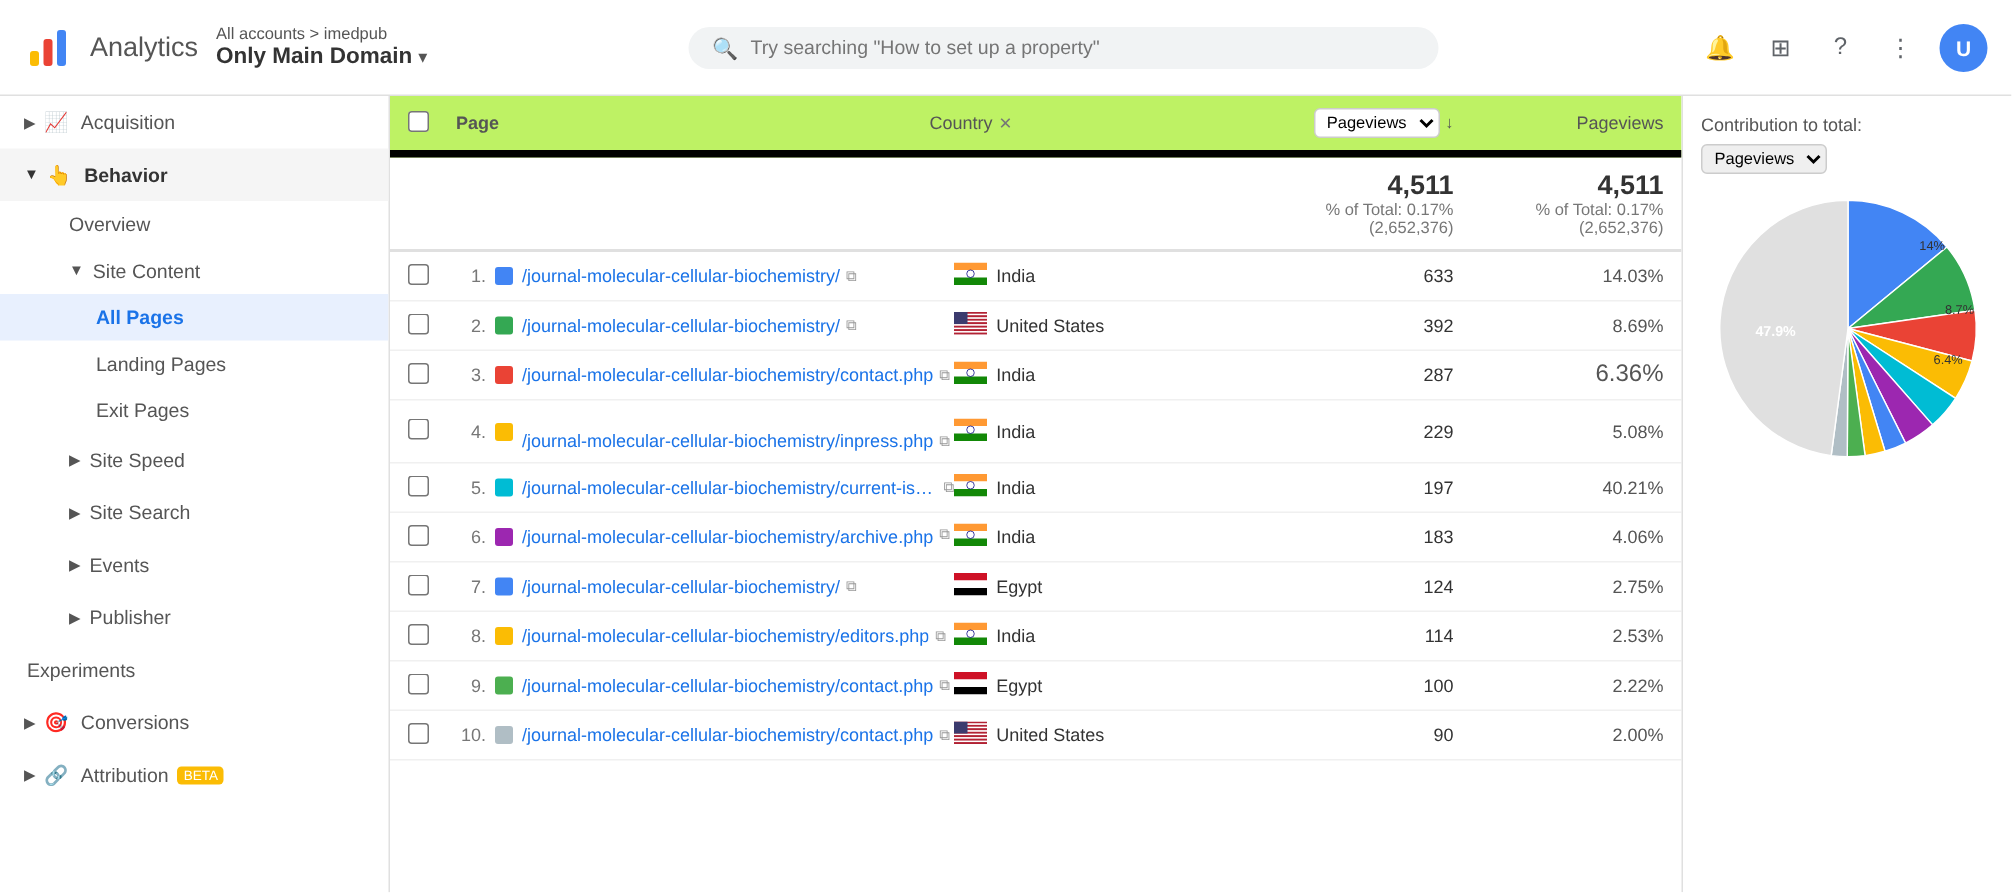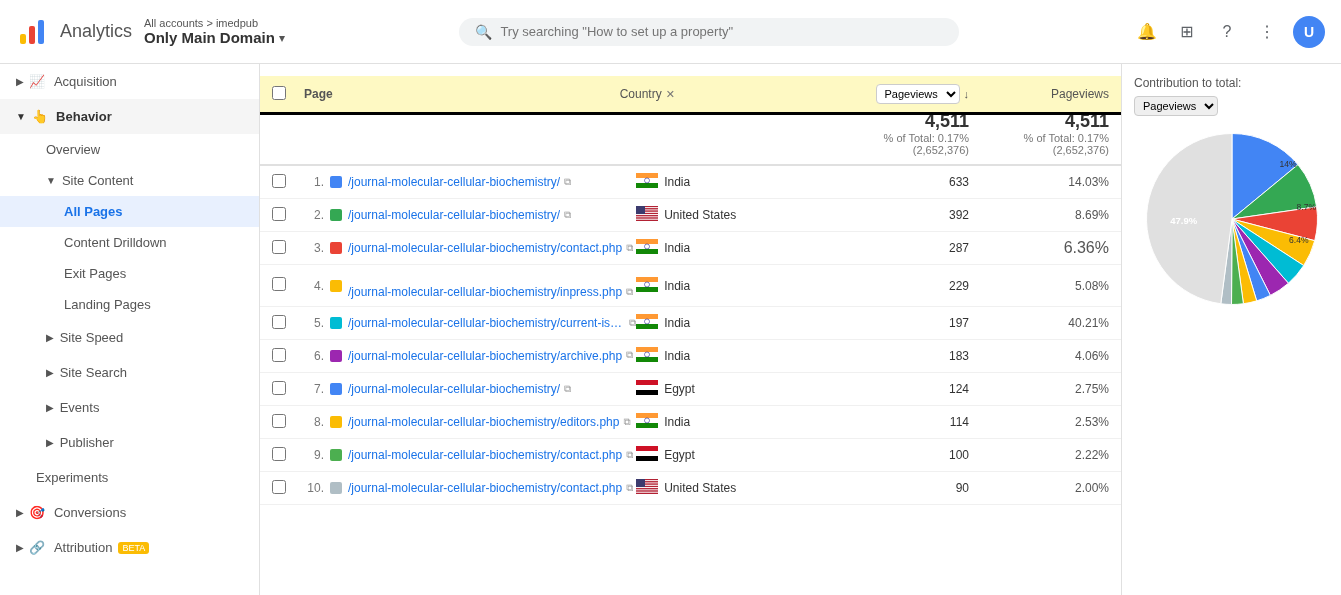--- a/index.html
+++ b/index.html
@@ -62,53 +62,50 @@
 
       <div style="display:flex;align-items:center;padding:8px 16px 8px 46px;cursor:pointer;font-size:13px;color:#555;">
         <span style="font-size:10px;margin-right:6px;">▼</span>
         <span>Site Content</span>
       </div>
 
       <div style="padding:8px 16px 8px 64px;cursor:pointer;font-size:13px;color:#1a73e8;background:#e8f0fe;font-weight:bold;">
         <span>All Pages</span>
       </div>
 
+
       <div style="padding:8px 16px 8px 64px;cursor:pointer;font-size:13px;color:#555;">
-        <span>Content Drilldown</span>
+        <span>Landing Pages</span>
       </div>
 
       <div style="padding:8px 16px 8px 64px;cursor:pointer;font-size:13px;color:#555;">
         <span>Exit Pages</span>
       </div>
 
-      <div style="padding:8px 16px 8px 64px;cursor:pointer;font-size:13px;color:#555;">
-        <span>Landing Pages</span>
-      </div>
-
       <div style="display:flex;align-items:center;padding:10px 16px 10px 46px;cursor:pointer;font-size:13px;color:#555;">
         <span style="font-size:10px;margin-right:6px;">▶</span>
         <span>Site Speed</span>
       </div>
 
       <div style="display:flex;align-items:center;padding:10px 16px 10px 46px;cursor:pointer;font-size:13px;color:#555;">
         <span style="font-size:10px;margin-right:6px;">▶</span>
         <span>Site Search</span>
       </div>
 
       <div style="display:flex;align-items:center;padding:10px 16px 10px 46px;cursor:pointer;font-size:13px;color:#555;">
         <span style="font-size:10px;margin-right:6px;">▶</span>
         <span>Events</span>
       </div>
 
       <div style="display:flex;align-items:center;padding:10px 16px 10px 46px;cursor:pointer;font-size:13px;color:#555;">
         <span style="font-size:10px;margin-right:6px;">▶</span>
         <span>Publisher</span>
       </div>
 
-      <div style="padding:10px 16px 10px 36px;cursor:pointer;font-size:13px;color:#555;">
+      <div style="padding:10px 16px 10px 18px;cursor:pointer;font-size:13px;color:#555;">
         <span>Experiments</span>
       </div>
 
       <div style="display:flex;align-items:center;padding:10px 16px;cursor:pointer;font-size:13px;color:#555;">
         <span style="font-size:10px;margin-right:6px;">▶</span>
         <span style="margin-right:8px; font-size:13px;">🎯</span>
         <span>Conversions</span>
       </div>
 
       <div style="display:flex;align-items:center;padding:10px 16px;cursor:pointer;font-size:13px;color:#555;">
@@ -118,21 +115,21 @@
         <span style="font-size:9px;background:#fbbc04;color:#fff;border-radius:3px;padding:1px 4px;margin-left:6px;">BETA</span>
       </div>
     </div>
 
     <div style="flex:1; display:flex; flex-direction:column; overflow:hidden;">
 
       <div style="display:flex; flex:1; overflow:hidden;">
 
         <div style="flex:1; overflow-y:auto;">
 
-          <div style="display:flex;align-items:center;padding:8px 12px;background:#fef9c3;border-bottom:3px solid #000000;position:sticky;top:12px;z-index:2;">
+          <div style="display:flex;align-items:center;padding:8px 12px;background:#bef264;border-bottom:5px solid #000000;position:sticky;top:0;z-index:2;">
             <div style="width:32px; flex-shrink:0;">
               <input type="checkbox" style="width: 14px; height: 14px;">
             </div>
             <div style="flex:2; font-size:12px; color:#555; font-weight:bold;">Page</div>
             <div style="flex:1.2; font-size:12px; color:#555; display:flex; align-items:center; gap:4px;">
               <span>Country</span>
               <span style="color:#777;cursor:pointer;font-size:11px;">✕</span>
             </div>
             <div style="width:160px; display:flex; align-items:center; justify-content:flex-end; gap:4px;">
               <select style="border:1px solid #ccc;border-radius:4px;padding:2px 4px;font-size:11px;background:#fff;">

